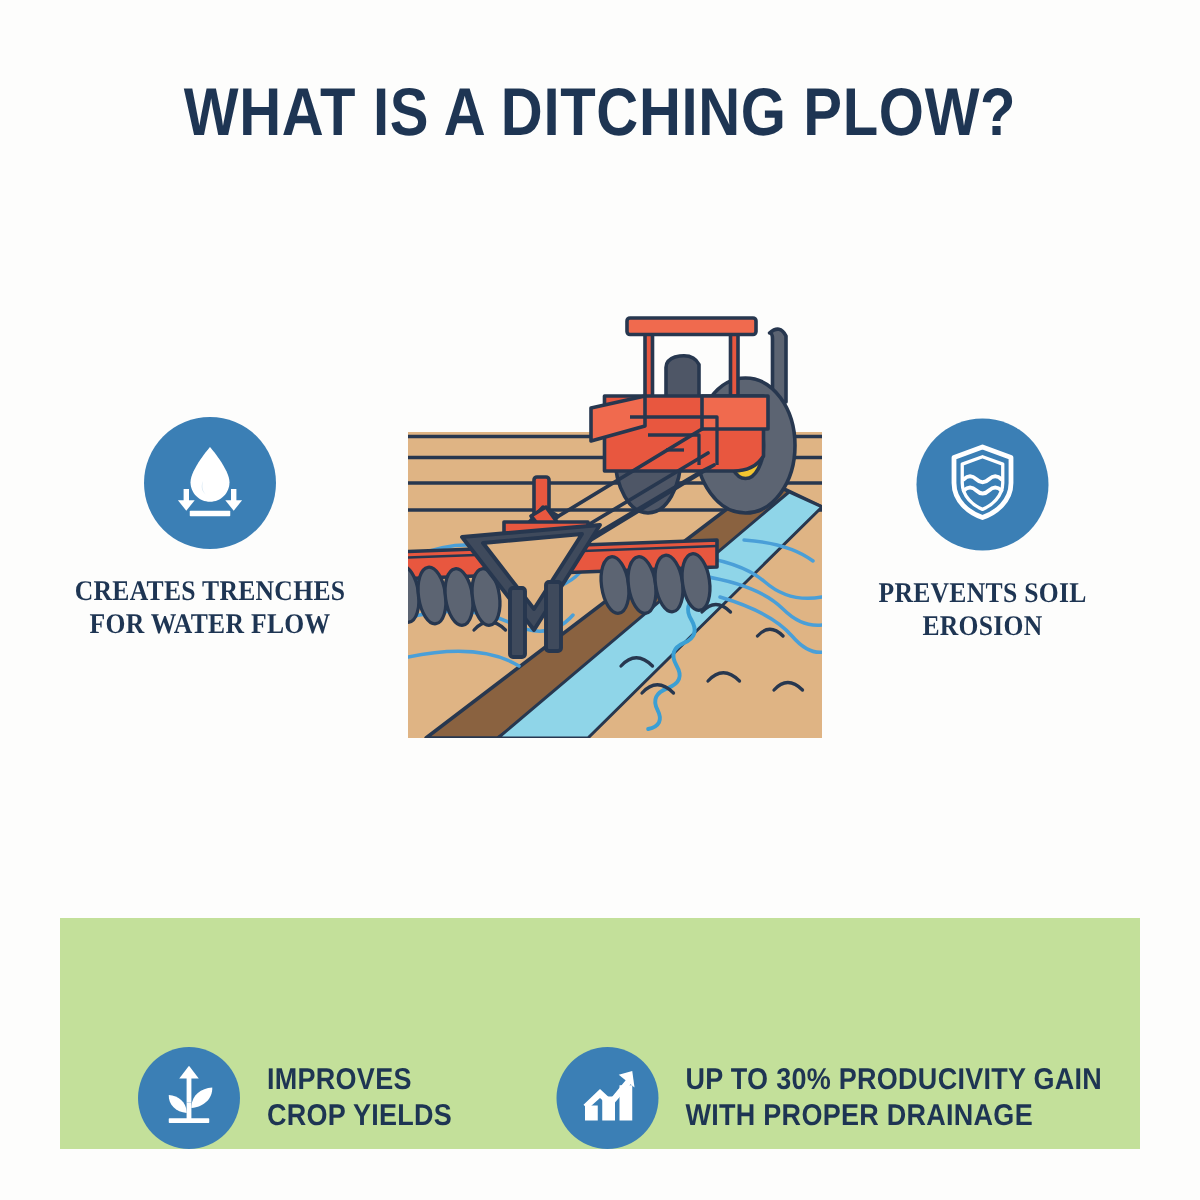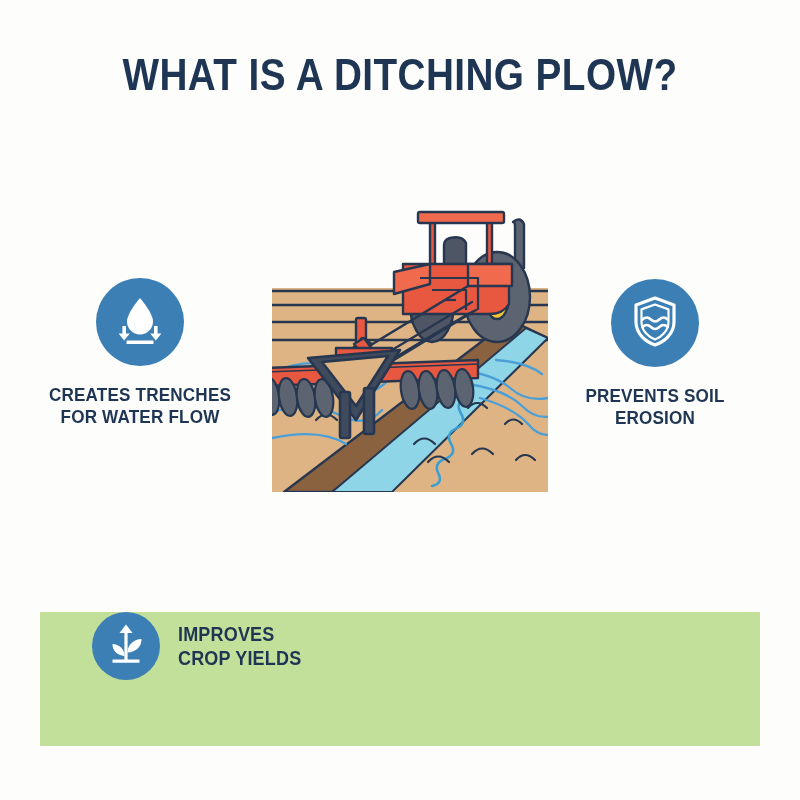--- a/index.html
+++ b/index.html
@@ -31,20 +31,21 @@
     transform: scaleX(0.86);
     transform-origin: 50% 50%;
     white-space: nowrap;
   }
 
   
   .feature {
     position: absolute;
     width: 220px;
     text-align: center;
+    font-family: Liberation Serif, serif;
   }
   .feature-left  { left: 30px;  top: 278px; }
   .feature-right { left: 545px; top: 279px; }
 
   .circle {
     width: 88px;
     height: 88px;
     border-radius: 50%;
     background: #3b7fb5;
     margin: 0 auto;
@@ -71,24 +72,24 @@
     height: 300px;
   }
   .illustration svg { display: block; }
 
   
   .banner {
     position: absolute;
     left: 40px;
     top: 612px;
     width: 720px;
-    height: 134px;
+    height: 154px;
     background: #c3e09a;
     display: flex;
-    align-items: flex-start;
+    align-items: flex-end;
   }
   .banner-item {
     display: flex;
     align-items: center;
   }
   .banner-item-crop  { margin-left: 52px; }
   .banner-item-yield { margin-left: 56px; }
 
   .banner-circle {
     width: 68px;
@@ -308,14 +309,35 @@
           </g>
         </svg>
       </span>
     </div>
     <div class="banner-text">
       <div>IMPROVES</div>
       <div>CROP YIELDS</div>
     </div>
   </div>
 
+  <div class="banner-item banner-item-yield">
+    <div class="banner-circle">
+      <span>
+        <svg width="44" height="44" viewBox="0 0 44 44">
+          <g fill="#ffffff">
+
+            <rect x="7" y="29" width="8.5" height="10"></rect>
+            <rect x="18.5" y="23" width="8.5" height="16"></rect>
+            <rect x="30" y="15.5" width="8.5" height="23.5"></rect>
+
+            <path d="M6 28.5 L17 18 L24 24.5 L35.5 10.5 L38.5 13.5 L24 30.5 L17 24 L8.8 31.4 Z"></path>
+            <polygon points="38.5,6 40,17 29.5,8.5"></polygon>
+          </g>
+        </svg>
+      </span>
+    </div>
+    <div class="banner-text">
+      <div>UP TO 30% PRODUCIVITY GAIN</div>
+      <div>WITH PROPER DRAINAGE</div>
+    </div>
+  </div>
 
 </div>
 
 </body></html>

